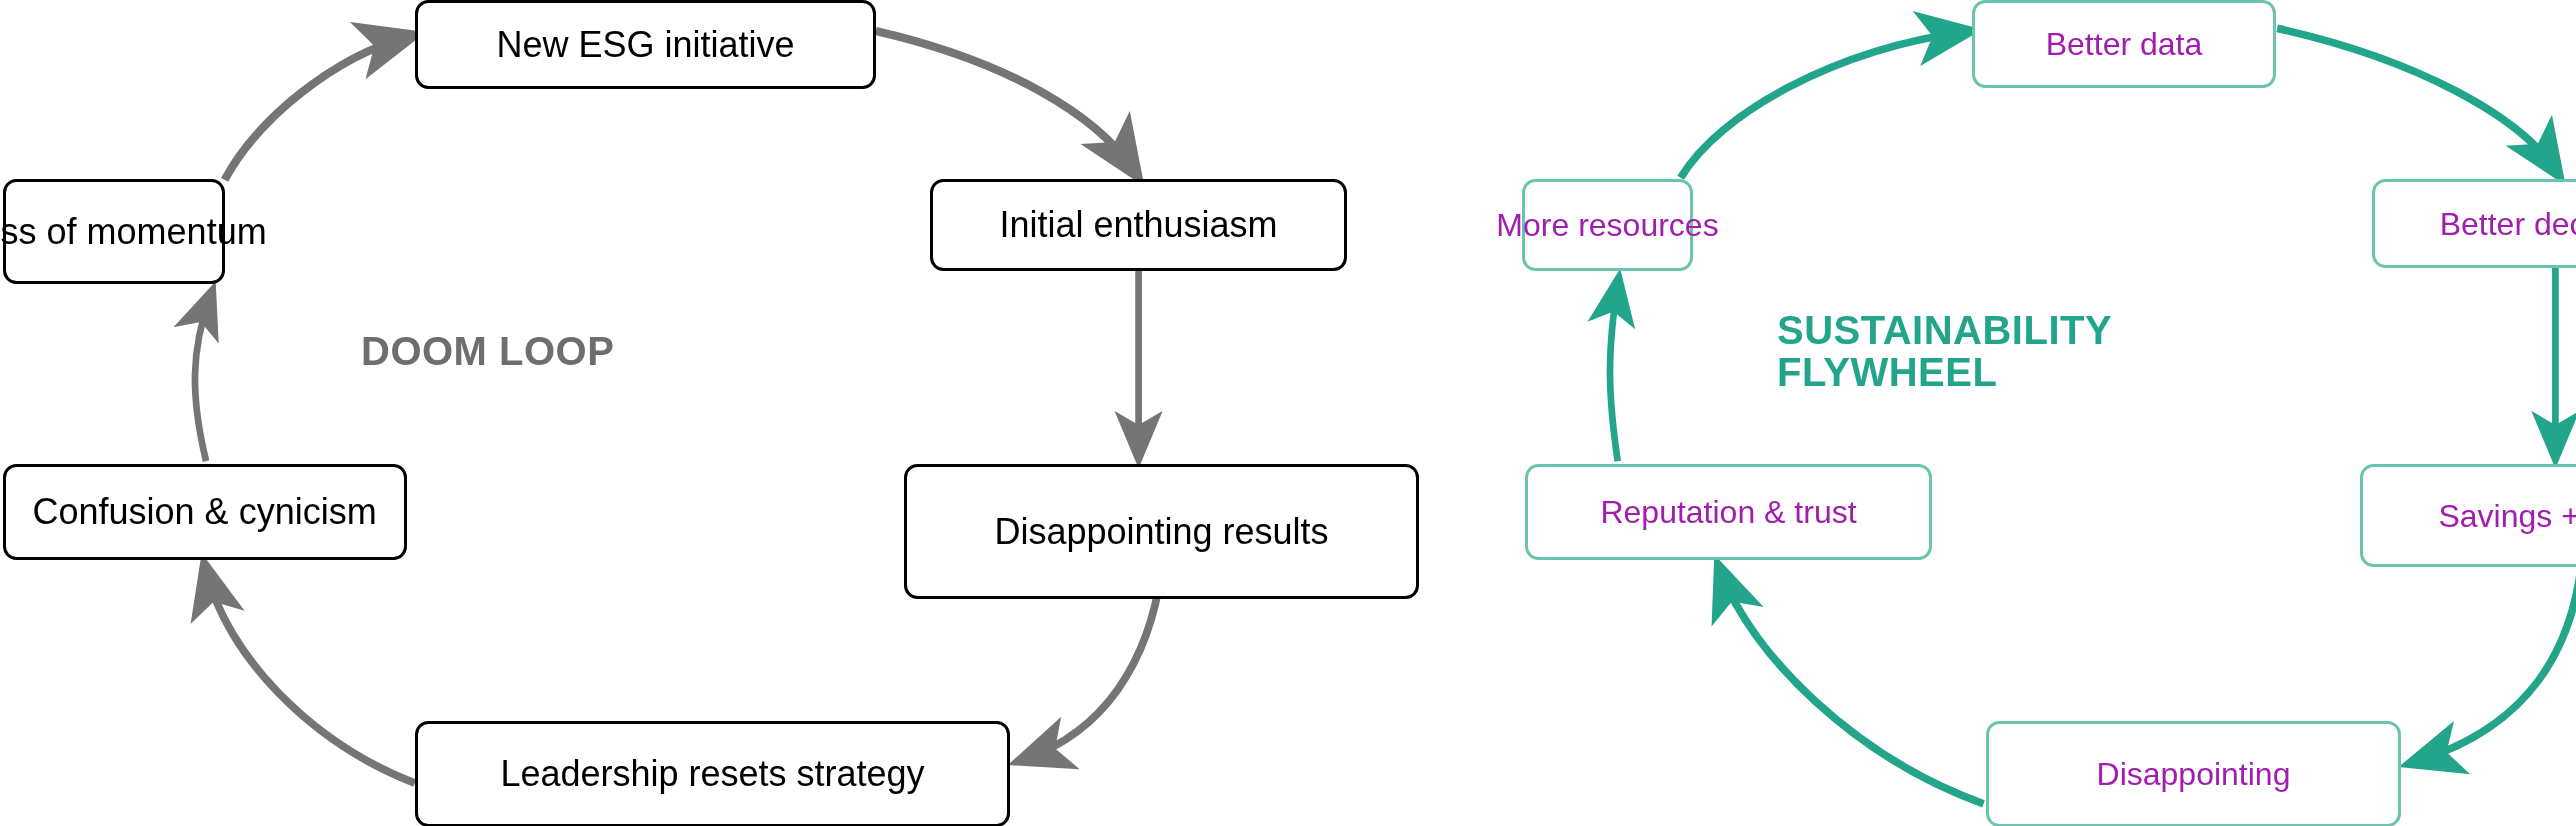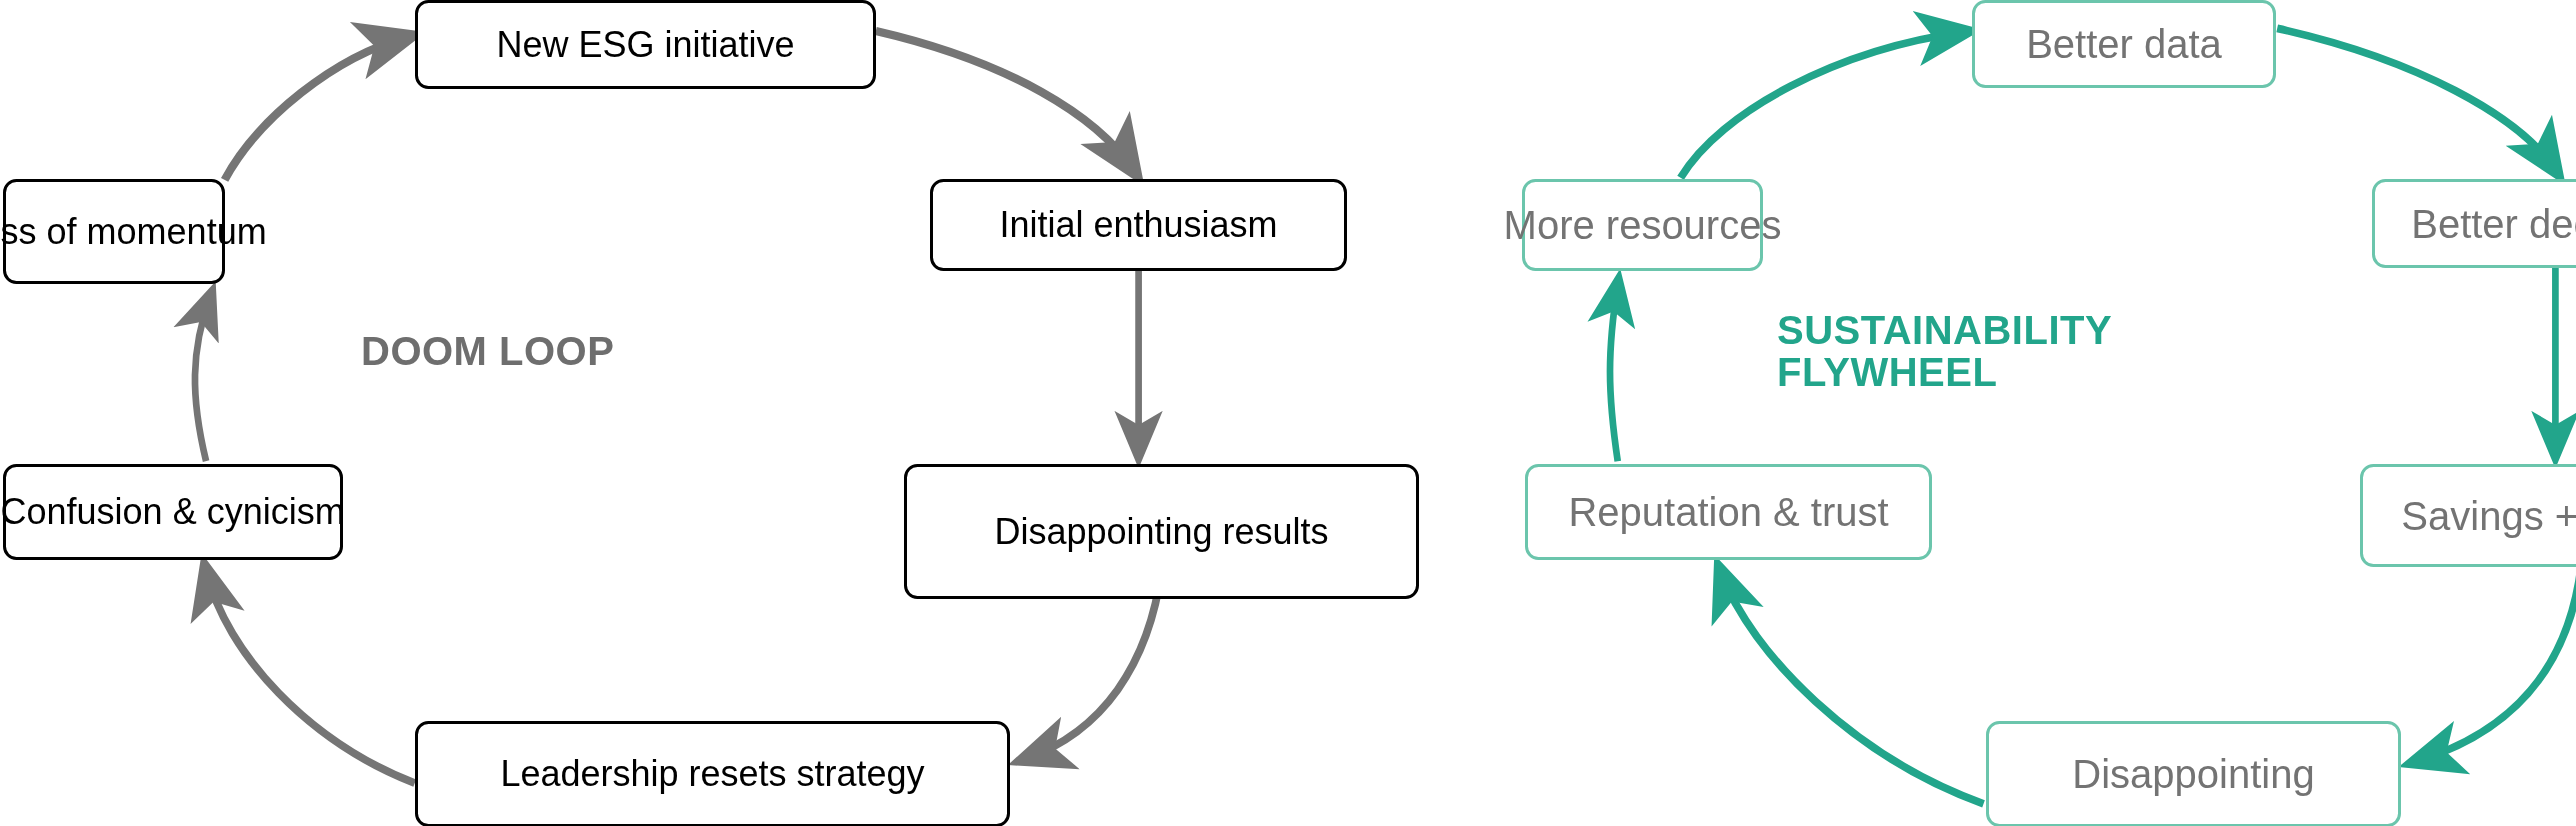--- a/index.html
+++ b/index.html
@@ -4,21 +4,21 @@
 <style>
   html,body{margin:0;padding:0;background:#ffffff;}
   body{width:2813px;height:827px;overflow:hidden;font-family:"Liberation Sans",sans-serif;}
   #stage{position:relative;width:2813px;height:827px;background:#fff;}
   svg.layer{position:absolute;left:0;top:0;width:2813px;height:827px;overflow:visible;}
   .node{position:absolute;box-sizing:border-box;background:#ffffff;display:flex;align-items:center;justify-content:center;}
   .node span{display:block;white-space:nowrap;line-height:1;}
   .doom .node{border:3.1px solid #000000;border-radius:13.4px;}
   .doom .node span{color:#000000;font-size:36px;}
   .fly .node{border:3.1px solid #6BC5AC;border-radius:13.4px;}
-  .fly .node span{color:#737373;font-size:40px;}
+  .fly .node span{color:#a21caf;font-size:32px;}
   .center-label{position:absolute;text-align:left;font-weight:bold;line-height:1.06;white-space:pre-line;}
   #doom-title{color:#6E6E6E;font-size:40px;letter-spacing:0.5px;}
   #fly-title{color:#22A58B;font-size:40px;letter-spacing:0.5px;}
 </style>
 </head>
 <body>
 
 <div id="stage">
 
   <svg class="layer" viewBox="0 0 5460 1605">
@@ -82,21 +82,21 @@
     </div>
 
     <div class="node" style="left:904px;top:464px;width:515px;height:135px;">
       <span>Disappointing results</span>
     </div>
 
     <div class="node" style="left:415px;top:721px;width:595px;height:106px;">
       <span>Leadership resets strategy</span>
     </div>
 
-    <div class="node" style="left:2.6px;top:464px;width:340px;height:96px;">
+    <div class="node" style="left:2.6px;top:464px;width:404px;height:96px;">
       <span>Confusion &amp; cynicism</span>
     </div>
 
     <div class="node" style="left:2.6px;top:179px;width:222px;height:105px;">
       <span>Loss of momentum</span>
     </div>
 
     <div class="center-label" id="doom-title" style="left:361px;top:330px;width:592px;">DOOM LOOP</div>
   </div>
 
@@ -115,21 +115,21 @@
     </div>
 
     <div class="node" style="left:1986px;top:721px;width:415px;height:106px;">
       <span>Disappointing</span>
     </div>
 
     <div class="node" style="left:1525px;top:464px;width:407px;height:96px;">
       <span>Reputation &amp; trust</span>
     </div>
 
-    <div class="node" style="left:1522px;top:179px;width:241px;height:92px;">
+    <div class="node" style="left:1522px;top:179px;width:171px;height:92px;">
       <span>More resources</span>
     </div>
 
     <div class="center-label" id="fly-title" style="left:1777px;top:309px;width:567px;">SUSTAINABILITY
 FLYWHEEL</div>
   </div>
 
 </div>
 
 

